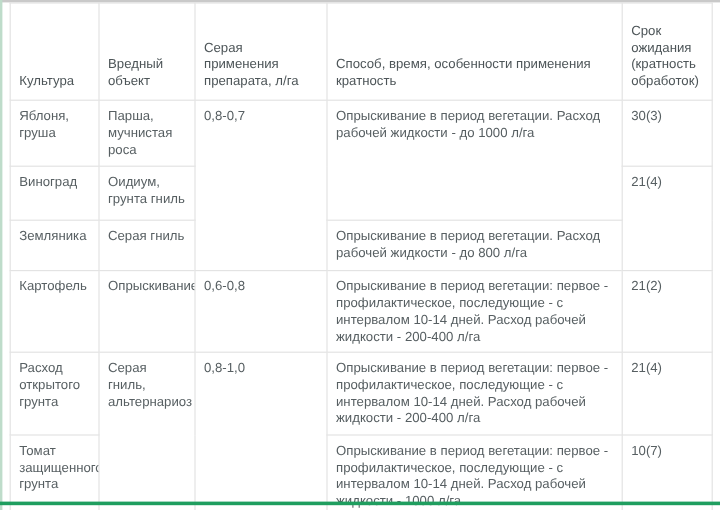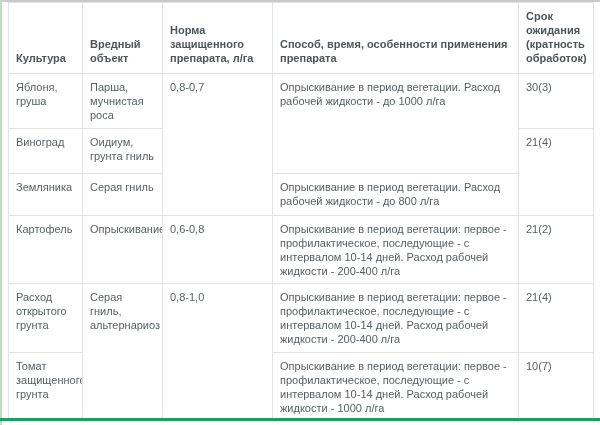--- a/index.html
+++ b/index.html
@@ -37,22 +37,22 @@
   table.data col.c5 { width: 75px; }
   table.data th, table.data td {
     border: 1px solid #e3e3e3;
     background: #ffffff;
     text-align: left;
     font-weight: normal;
     overflow: hidden;
   }
   table.data th {
     vertical-align: bottom;
-    padding: 6px 6px 8px 7px;
-    font-weight: bold;
+    padding: 16px 6px 8px 7px;
+    font-weight: normal;
     color: #4d5558;
   }
   table.data td {
     vertical-align: top;
     padding: 6px 6px 5px 7px;
     color: #575f62;
   }
   tr.hdr   { height: 71px; }
   tr.row1  { height: 55px; }
   tr.row2  { height: 45px; }
@@ -72,22 +72,22 @@
     <col class="c1">
       <col class="c2">
       <col class="c3">
       <col class="c4">
       <col class="c5">
   </colgroup>
   <thead>
     <tr class="hdr">
       <th>Культура</th>
       <th>Вредный объект</th>
-      <th>Норма защищенного препарата, л/га</th>
-      <th>Способ, время, особенности применения препарата</th>
+      <th>Серая применения препарата, л/га</th>
+      <th>Способ, время, особенности применения кратность</th>
       <th>Срок ожидания (кратность обработок)</th>
     </tr>
   </thead>
   <tbody>
     <tr class="row1">
       <td>Яблоня, груша</td>
       <td>Парша, мучнистая роса</td>
       <td rowspan="3">0,8-0,7</td>
       <td rowspan="2">Опрыскивание в период вегетации. Расход рабочей жидкости - до 1000 л/га</td>
       <td>30(3)</td>

